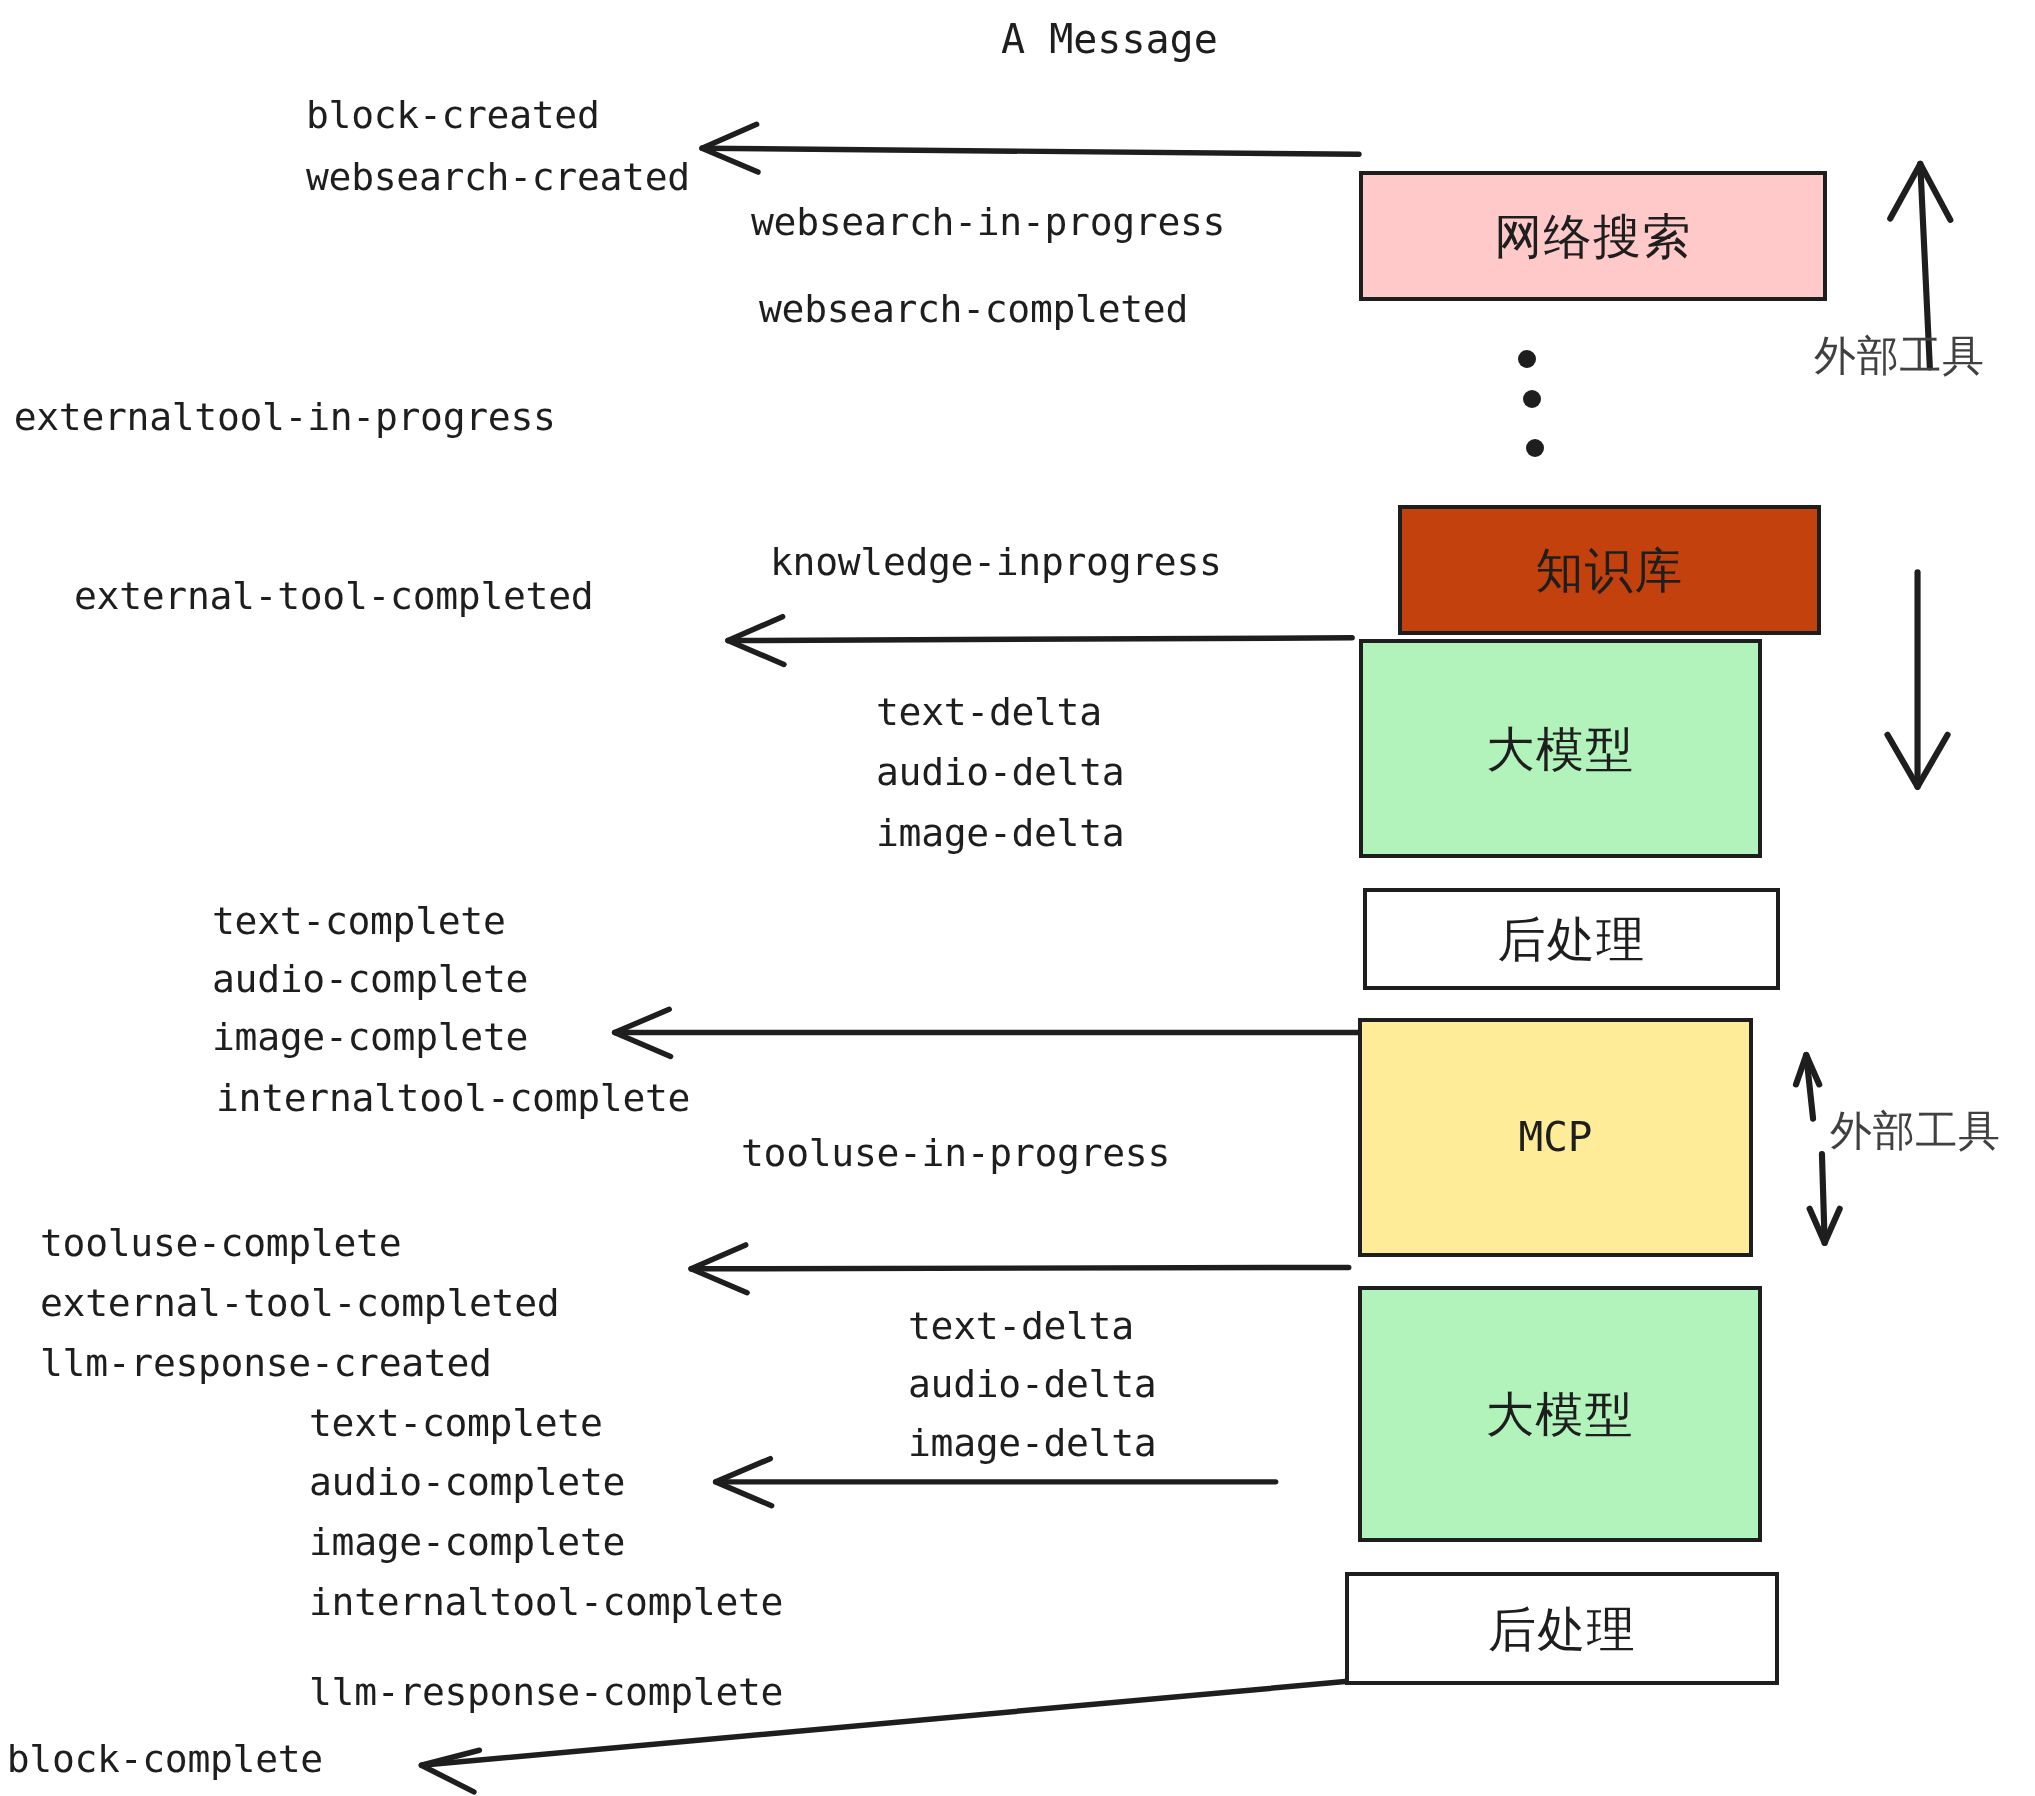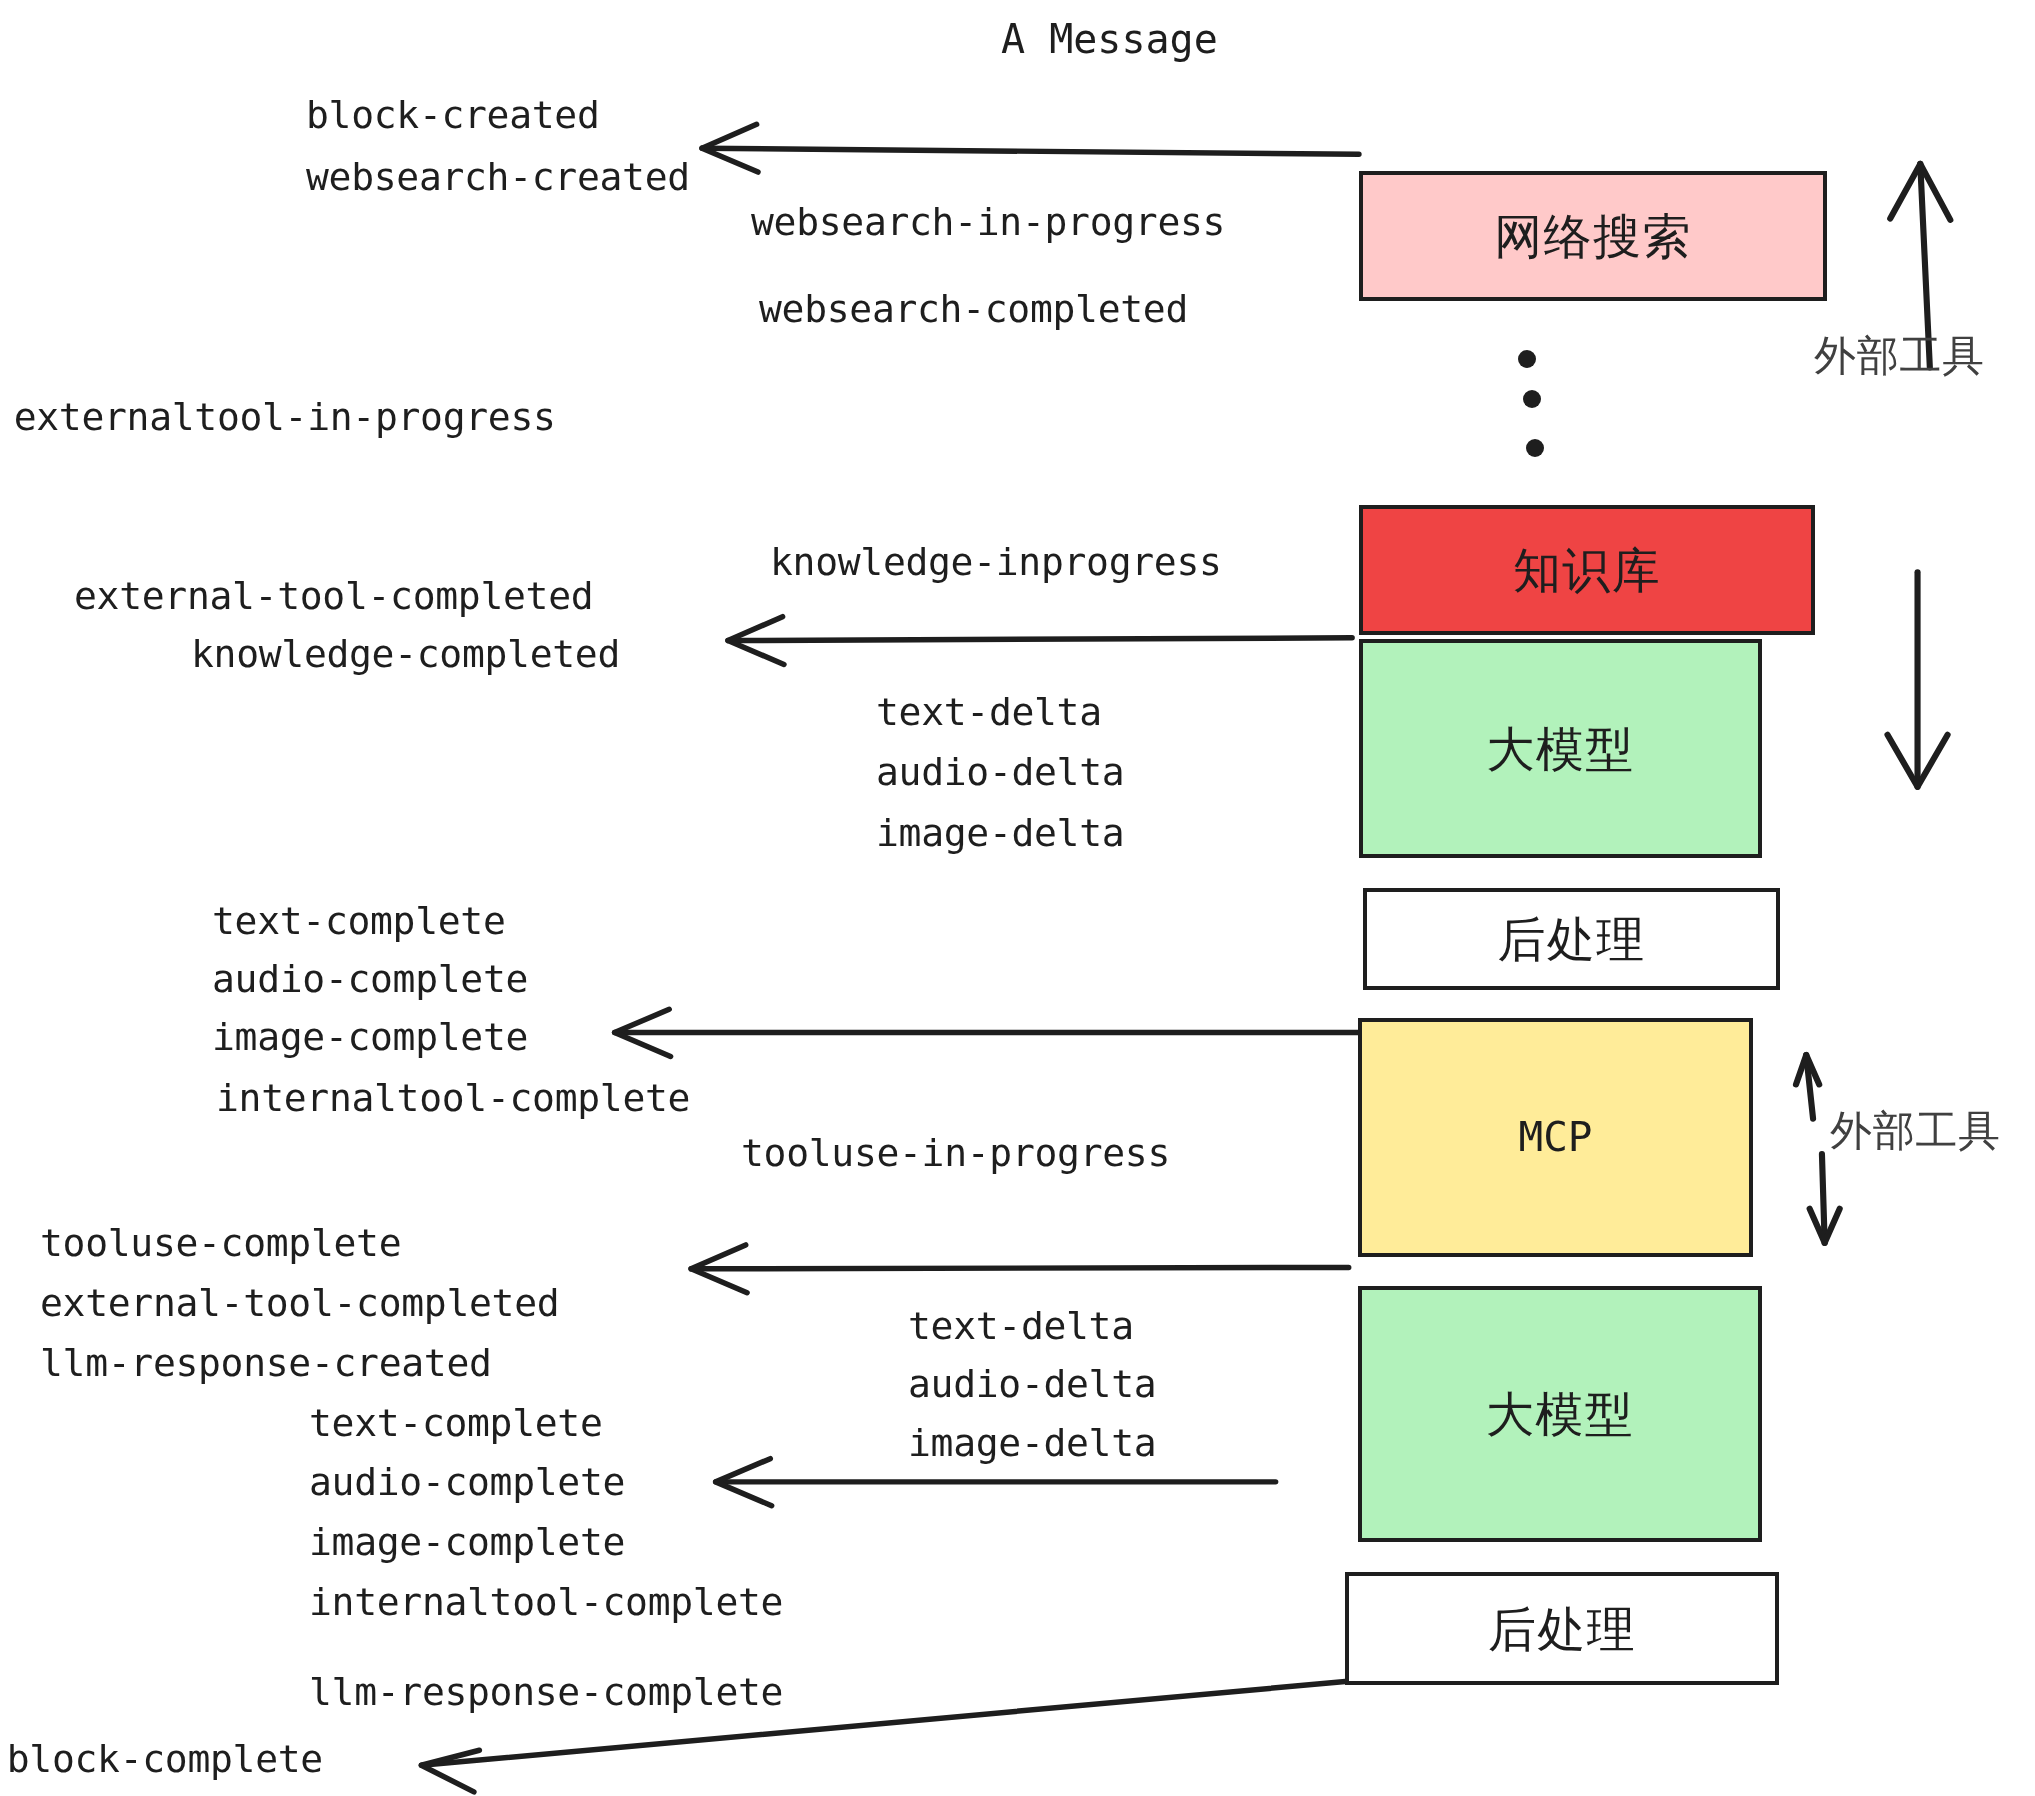--- a/index.html
+++ b/index.html
@@ -130,21 +130,21 @@
       <path d="M2672 1820 L2650 1770 M2672 1820 L2694 1770" stroke="#1e1e1e" stroke-width="9" fill="none" stroke-linecap="round"></path>
     </g>
   </svg>
 
   <div class="title" style="left:978px; top:19px;">A Message</div>
 
   <div class="box box-cn" style="left:1359px; top:171px; width:468px; height:130px; background:#ffc9c9;">
     <span>网络搜索</span>
   </div>
 
-  <div class="box box-cn" style="left:1359px; top:505px; width:456px; height:130px; background:#ef4444;">
+  <div class="box box-cn" style="left:1398px; top:505px; width:423px; height:130px; background:#c2410c;">
     <span>知识库</span>
   </div>
 
   <div class="box box-cn" style="left:1359px; top:639px; width:403px; height:219px; background:#b2f2bb;">
     <span>大模型</span>
   </div>
 
   <div class="box box-cn" style="left:1363px; top:888px; width:417px; height:102px; background:#ffffff; border-width:4.1px;">
     <span>后处理</span>
   </div>
@@ -175,21 +175,20 @@
   <div class="lbl" style="left:751px; top:203px;">websearch-in-progress</div>
 
   <div class="lbl" style="left:759px; top:290px;">websearch-completed</div>
 
   <div class="lbl" style="left:13.7px; top:398px;">externaltool-in-progress</div>
 
   <div class="lbl" style="left:770px; top:543px;">knowledge-inprogress</div>
 
   <div class="lbl" style="left:74px; top:577px;">external-tool-completed</div>
 
-  <div class="lbl" style="left:191px; top:635px;">knowledge-completed</div>
 
   <div class="lbl" style="left:876px; top:693px;">text-delta</div>
 
   <div class="lbl" style="left:876px; top:753px;">audio-delta</div>
 
   <div class="lbl" style="left:876px; top:814px;">image-delta</div>
 
   <div class="lbl" style="left:212px; top:902px;">text-complete</div>
 
   <div class="lbl" style="left:212px; top:960px;">audio-complete</div>

